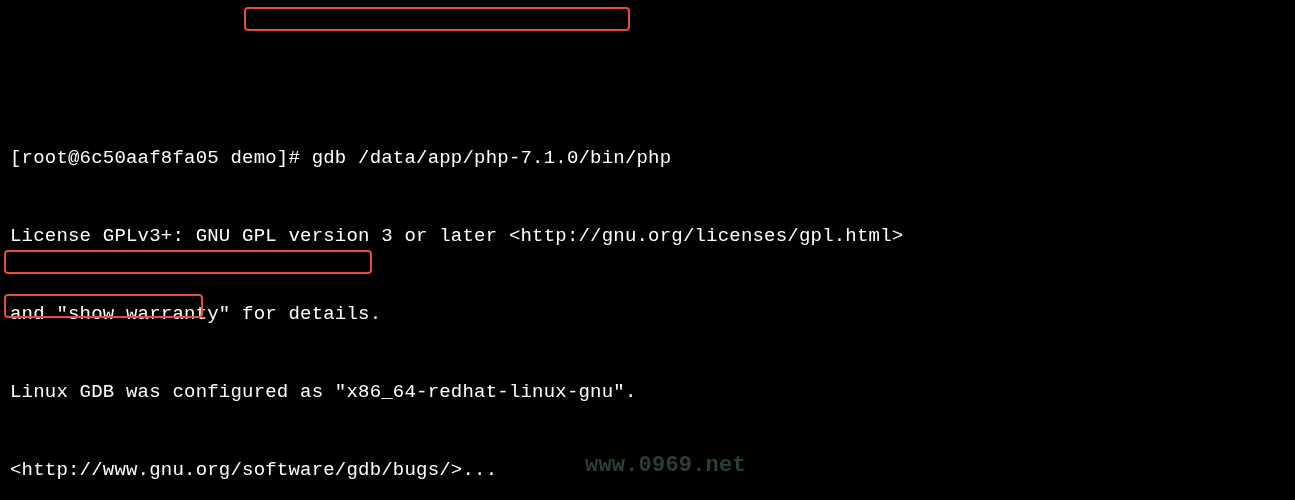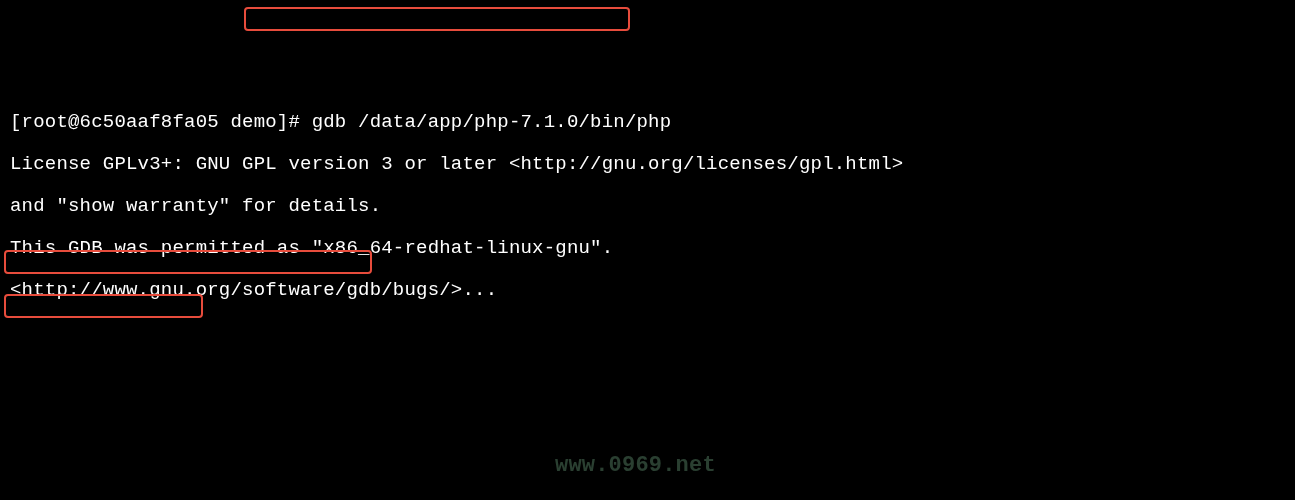--- a/index.html
+++ b/index.html
@@ -16,20 +16,21 @@
       padding: 8px 10px;
       width: 1295px;
       white-space: pre;
       position: relative;
       letter-spacing: 0.2px;
     }
     .terminal-line {
       display: block;
       white-space: pre-wrap;
       word-break: break-all;
+      margin-top: 36px;
     }
     .highlight-box {
       position: absolute;
       border: 2px solid #e74c3c;
       border-radius: 4px;
       pointer-events: none;
       background: transparent;
     }
     .box-1 {
       top: 7px;
@@ -45,37 +46,37 @@
     }
     .box-3 {
       top: 294px;
       left: 4px;
       width: 199px;
       height: 24px;
     }
     .watermark {
       position: absolute;
       top: 454px;
-      left: 555px;
+      left: 585px;
       color: rgba(120, 180, 140, 0.35);
       font-size: 22px;
       font-weight: bold;
       pointer-events: none;
     }
   </style>
 </head>
 <body>
 
 
 
 <div>
 <span class="terminal-line">[root@6c50aaf8fa05 demo]# gdb /data/app/php-7.1.0/bin/php</span>
 <span class="terminal-line">License GPLv3+: GNU GPL version 3 or later &lt;http://gnu.org/licenses/gpl.html&gt;</span>
 <span class="terminal-line">and "show warranty" for details.</span>
-<span class="terminal-line">This GDB was permitted as "x86_64-redhat-linux-gnu".</span>
+<span class="terminal-line">Linux GDB was configured as "x86_64-redhat-linux-gnu".</span>
 <span class="terminal-line">&lt;http://www.gnu.org/software/gdb/bugs/&gt;...</span>
 
 
 
 
 
 
 
 <span class="terminal-line"></span>
 

